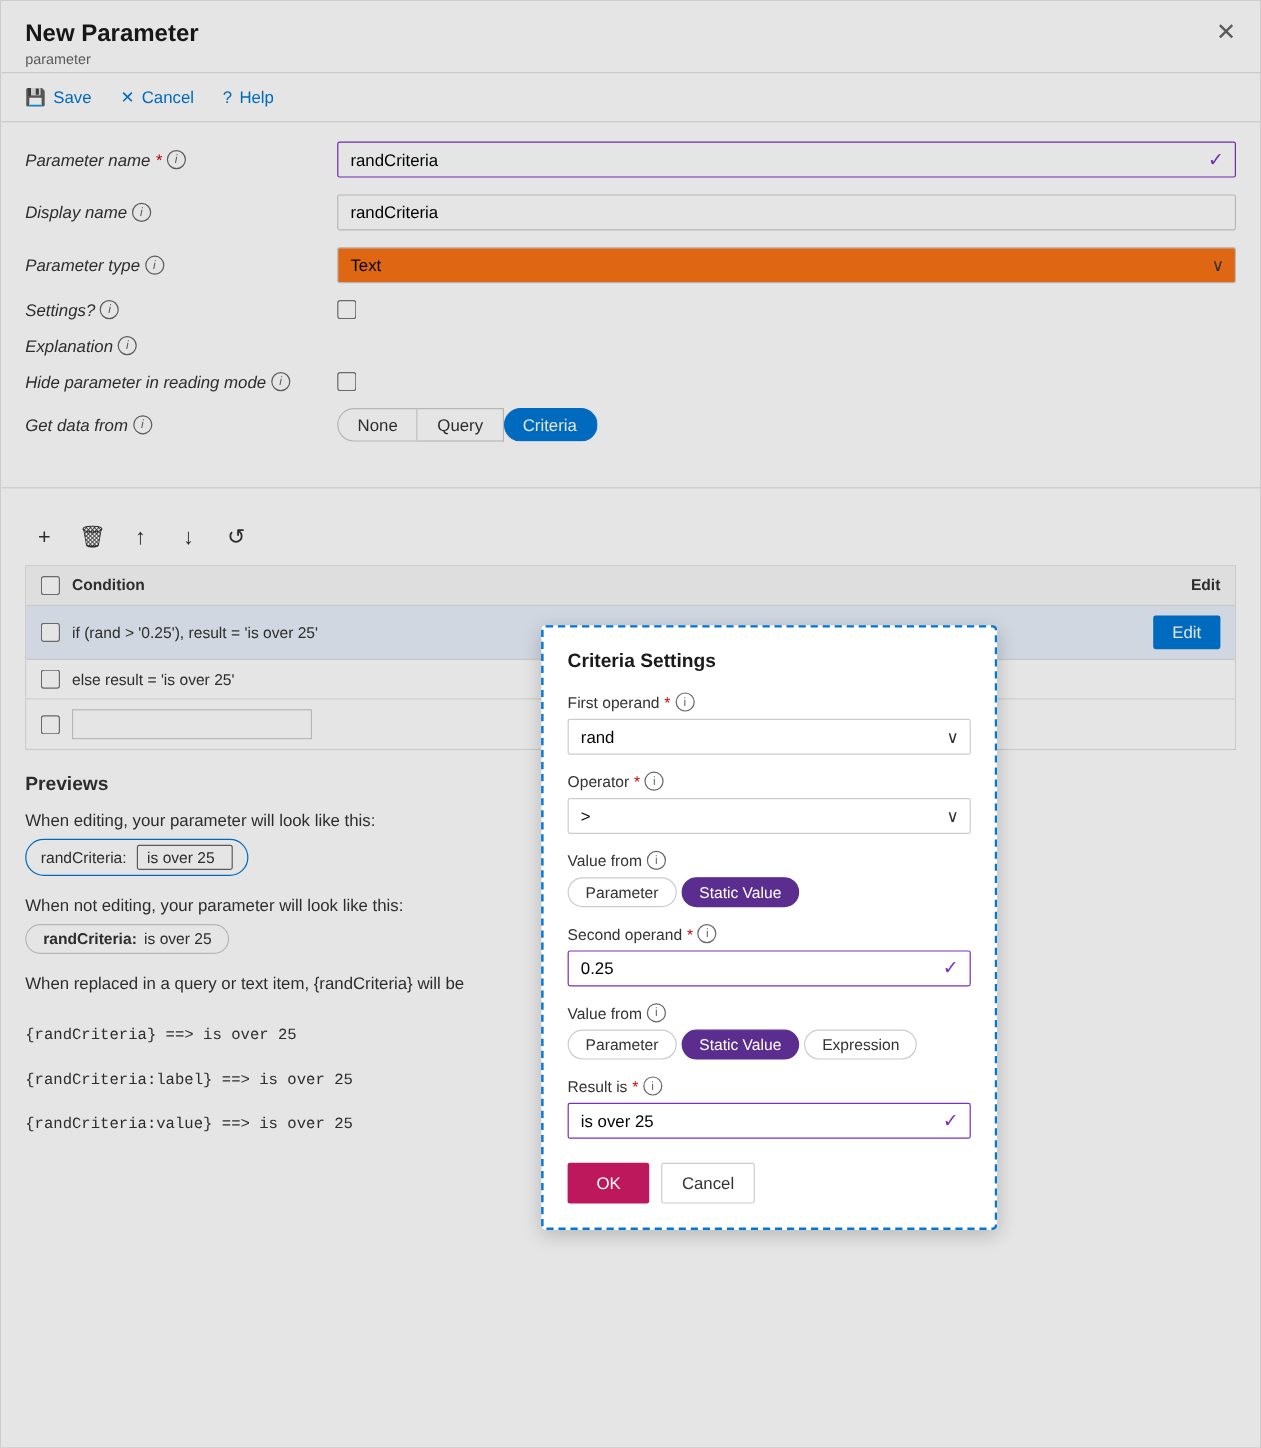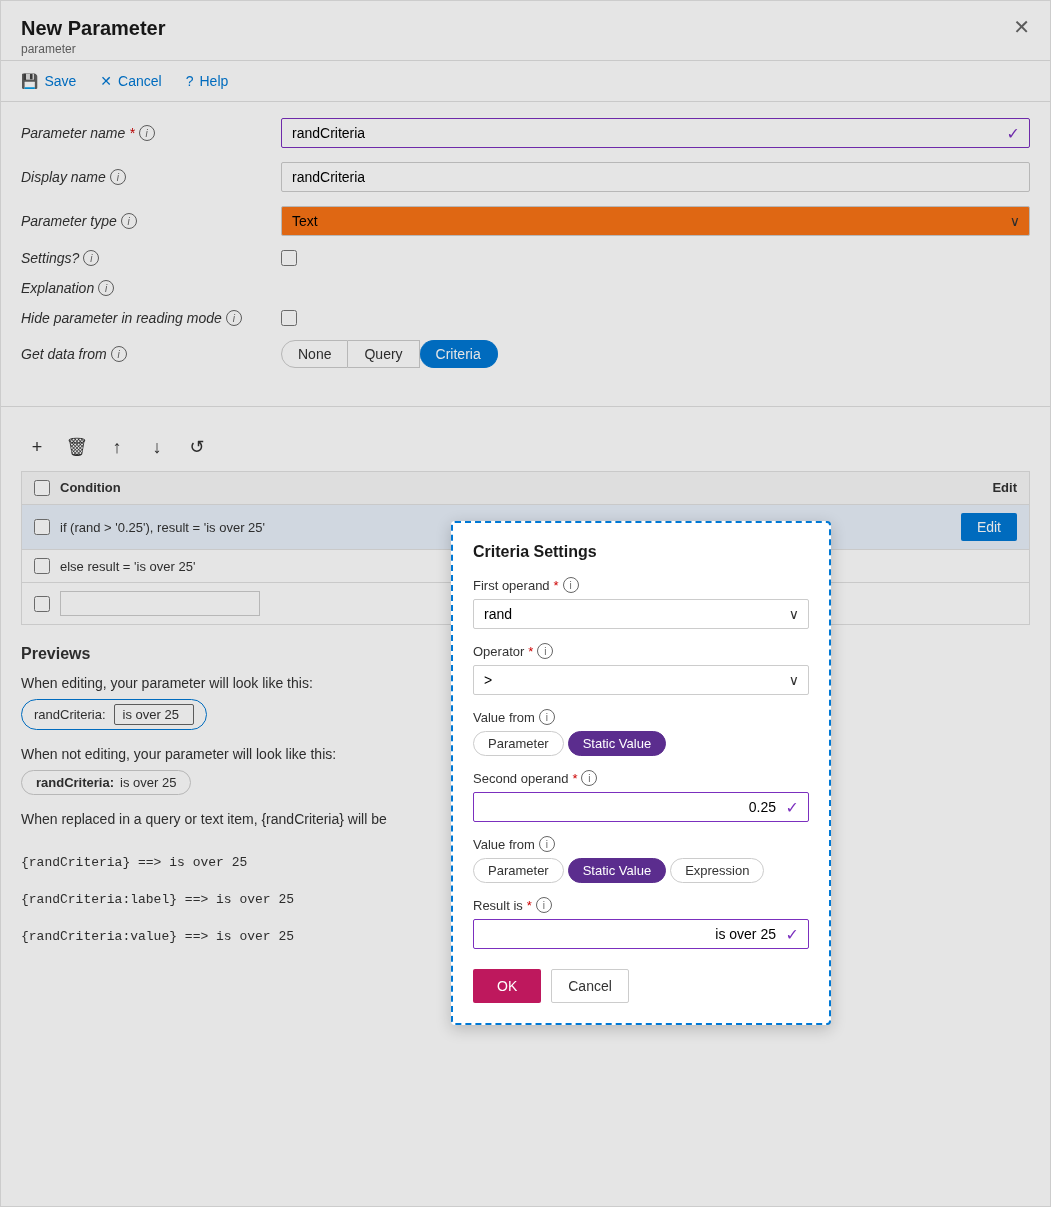--- a/index.html
+++ b/index.html
@@ -78,21 +78,21 @@
     .dialog-field-label .required { color: #cc0000; }
     .dialog-select-wrapper { position: relative; }
     .dialog-select-wrapper select { width: 100%; border: 1px solid #ccc; border-radius: 2px; padding: 6px 32px 6px 10px; font-size: 14px; font-family: inherit; background: #fff; appearance: none; -webkit-appearance: none; outline: none; cursor: pointer; }
     .dialog-select-arrow { position: absolute; right: 10px; top: 50%; transform: translateY(-50%); pointer-events: none; font-size: 14px; color: #333; }
 
     .value-from-group { display: flex; gap: 4px; }
     .vf-btn { padding: 4px 14px; border: 1px solid #ccc; background: #fff; cursor: pointer; font-size: 13px; font-family: inherit; color: #333; border-radius: 20px; }
     .vf-btn.active { background: #5b2d8e; color: #fff; border-color: #5b2d8e; }
 
     .dialog-input-wrapper { position: relative; }
-    .dialog-input-wrapper input { width: 100%; border: 1px solid #7b2fbe; border-radius: 2px; padding: 6px 32px 6px 10px; font-size: 14px; font-family: inherit; outline: none; text-align: right; }
+    .dialog-input-wrapper input { width: 100%; border: 1px solid #7b2fbe; border-radius: 2px; padding: 6px 32px 6px 10px; font-size: 14px; font-family: inherit; outline: none; }
     .dialog-input-check { position: absolute; right: 10px; top: 50%; transform: translateY(-50%); color: #7b2fbe; font-size: 16px; }
 
     .dialog-actions { display: flex; gap: 10px; margin-top: 20px; }
     .btn-ok { padding: 8px 24px; background: #be185d; color: #fff; border: none; border-radius: 2px; cursor: pointer; font-size: 14px; font-family: inherit; }
     .btn-cancel { padding: 8px 16px; background: #fff; color: #333; border: 1px solid #ccc; border-radius: 2px; cursor: pointer; font-size: 14px; font-family: inherit; }
 
     .empty-row-input { width: 200px; border: 1px solid #ccc; padding: 4px 8px; font-size: 13px; }
   </style>
 </head>
 <body>

